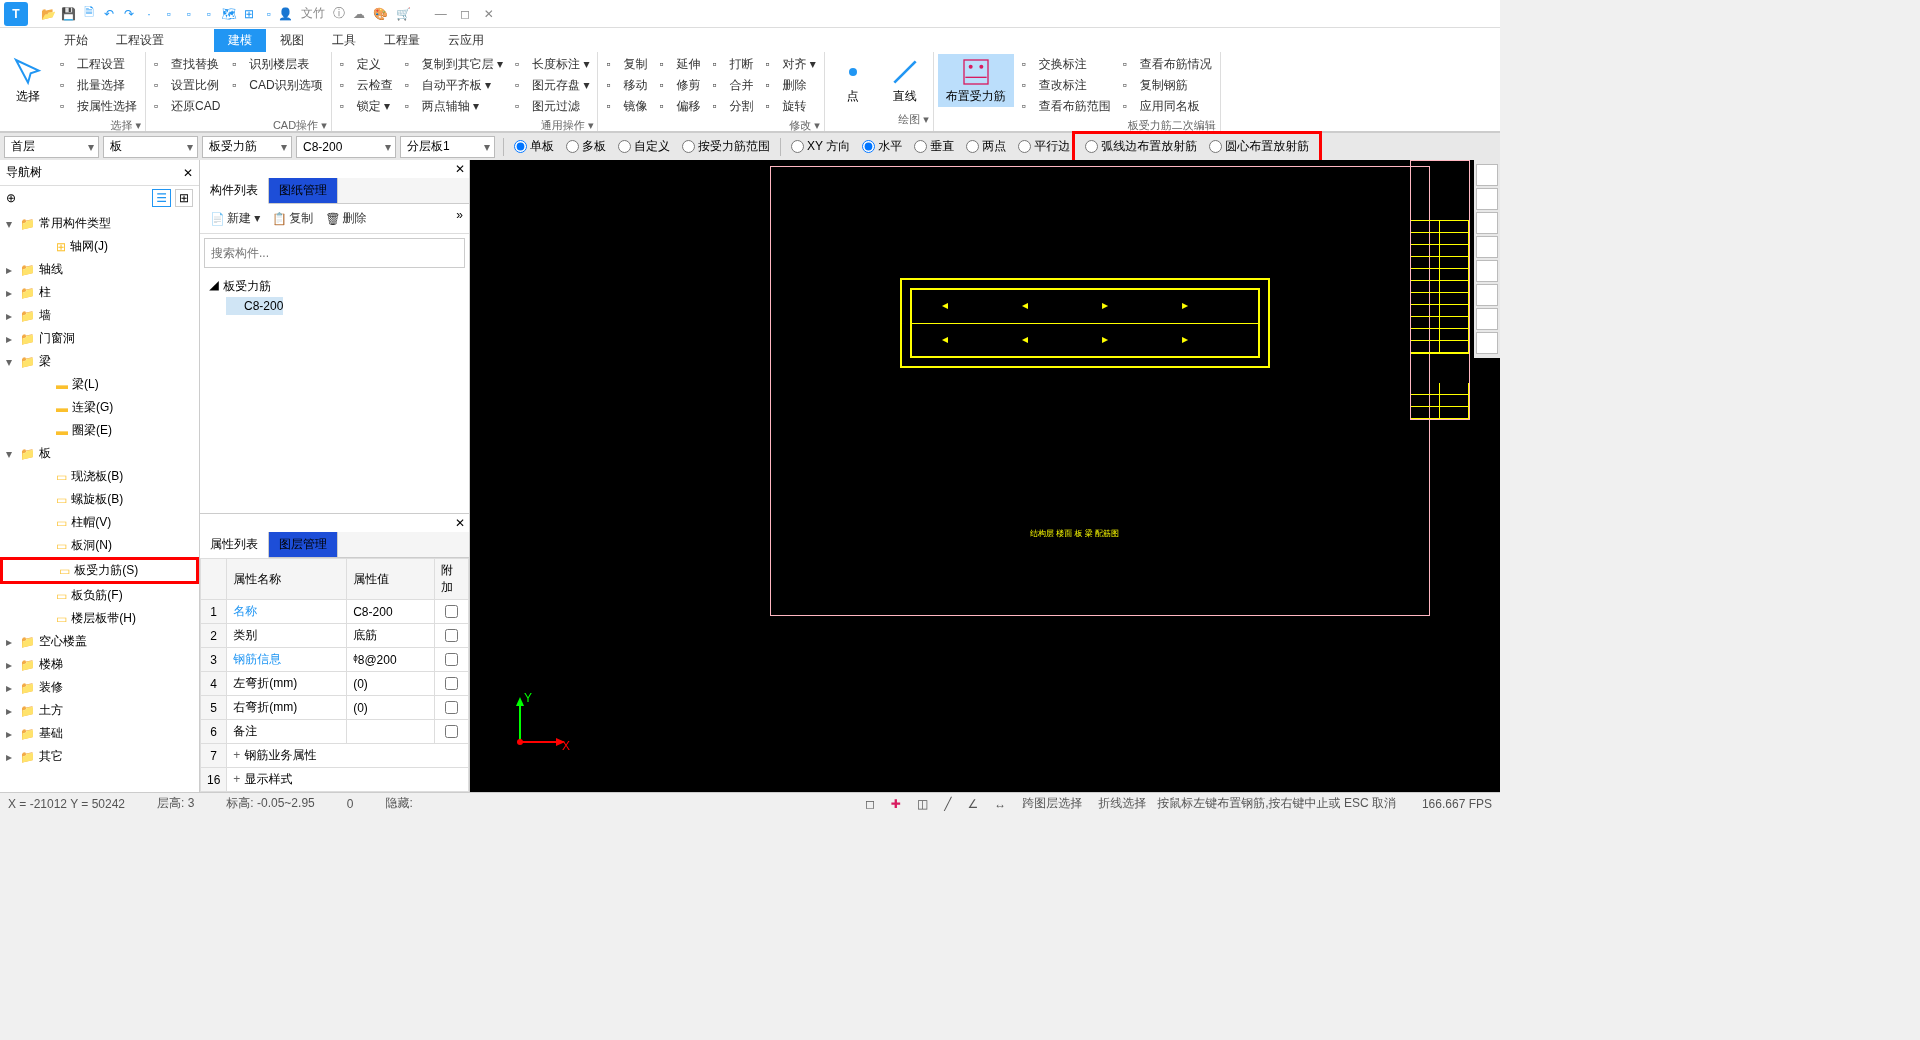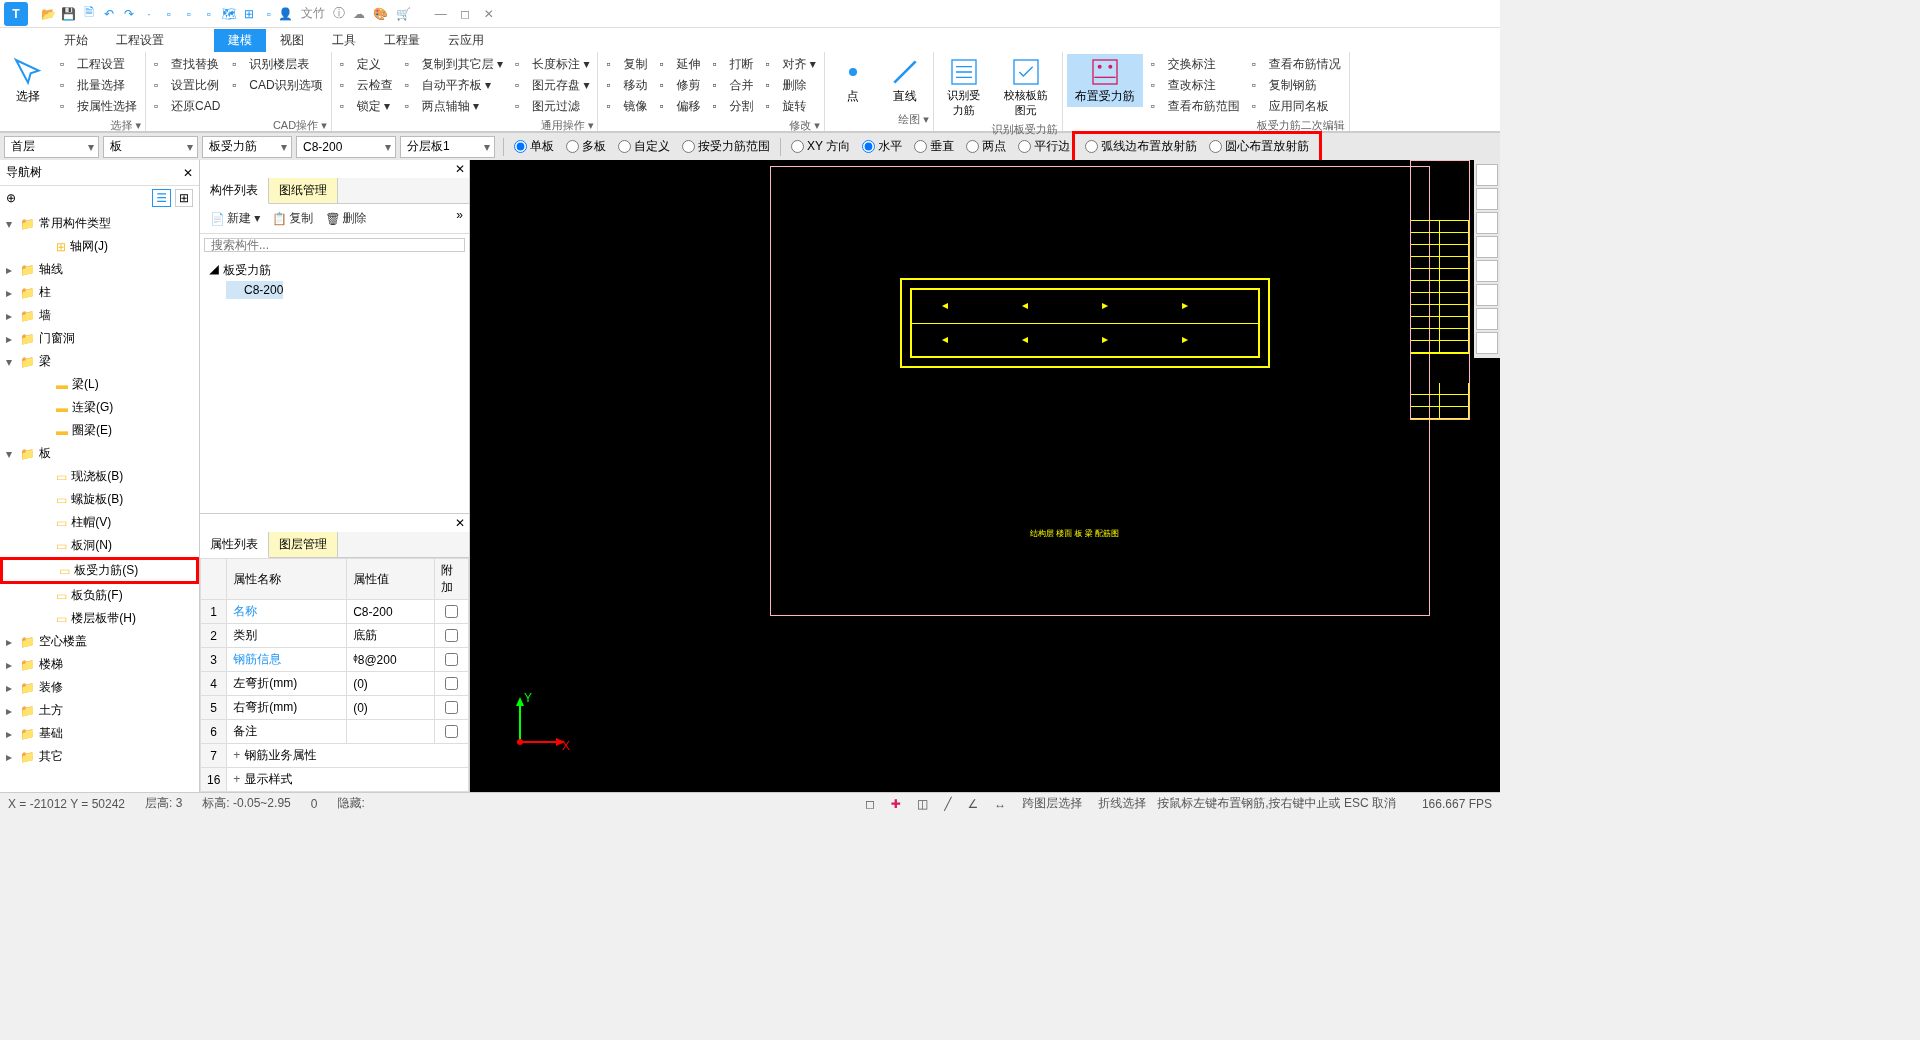--- a/index.html
+++ b/index.html
@@ -50,47 +50,47 @@
 .nav-tree { flex: 1; overflow: auto; padding: 2px 0; }
 .tree-item { display: flex; align-items: center; gap: 4px; padding: 3px 6px; cursor: pointer; }
 .tree-item.indent2 { padding-left: 42px; }
 .tree-item .exp { width: 10px; color: #666; }
 .tree-item .folder-ico { color: #fbc02d; }
 .tree-item.highlighted { border: 3px solid #f00; padding-top: 2px; padding-bottom: 2px; }
 
 
 .mid-panel { width: 270px; background: #fff; border-right: 1px solid #ccc; display: flex; flex-direction: column; }
 .panel-tabs { display: flex; border-bottom: 1px solid #ccc; background: #f5f5f5; }
-.panel-tab { padding: 4px 10px; border-right: 1px solid #ccc; cursor: pointer; background: #fef9c3; }
+.panel-tab { padding: 4px 10px; border-right: 1px solid #ccc; cursor: pointer; background: #1d4ed8; }
 .panel-tab.active { background: #fff; border-bottom: 1px solid #fff; margin-bottom: -1px; }
 .panel-toolbar { display: flex; gap: 4px; padding: 4px 6px; border-bottom: 1px solid #ddd; }
 .panel-toolbar button { border: none; background: none; cursor: pointer; display: flex; align-items: center; gap: 2px; color: #333; padding: 2px 4px; }
 .panel-search { padding: 4px; }
-.panel-search input { width: 100%; height: 14px; border: 1px solid #ccc; padding: 0 20px 0 6px; color: #999; }
+.panel-search input { width: 100%; height: 30px; border: 1px solid #ccc; padding: 0 20px 0 6px; color: #999; }
 .comp-tree { flex: 1; padding: 4px 8px; }
 .comp-tree-item { padding: 2px 0; }
 .comp-tree-item.sel { background: #d0e5f5; padding-left: 18px; display: inline-block; }
 
 
 .prop-panel { border-top: 1px solid #ccc; }
 .prop-table { width: 100%; border-collapse: collapse; }
 .prop-table th, .prop-table td { border: 1px solid #ddd; padding: 3px 6px; text-align: left; font-weight: normal; }
 .prop-table th { background: #f5f5f5; }
 .prop-table .row-num { width: 26px; background: #f5f5f5; text-align: center; }
 .prop-table .link { color: #2196f3; }
 .prop-table input[type=checkbox] { margin: 0 auto; display: block; }
 
 
 .canvas-wrap { flex: 1; background: #000; position: relative; }
 .axis-widget { position: absolute; left: 40px; bottom: 40px; }
 .right-tools { position: absolute; right: 0; top: 0; width: 26px; background: #e8e8e8; display: flex; flex-direction: column; gap: 2px; padding: 4px 2px; }
 .right-tools div { width: 22px; height: 22px; border: 1px solid #bbb; background: #fff; cursor: pointer; }
 
 
-.status-bar { height: 22px; background: #f0f0f0; border-top: 1px solid #ccc; display: flex; align-items: center; padding: 0 8px; gap: 20px; color: #555; }
+.status-bar { height: 22px; background: #f0f0f0; border-top: 1px solid #ccc; display: flex; align-items: center; padding: 0 8px; gap: 32px; color: #555; }
 .status-bar .sb-right { margin-left: auto; display: flex; gap: 6px; align-items: center; }
 .sb-btn { padding: 0 4px; cursor: pointer; border: 1px solid transparent; }
 .plan-rect { position: absolute; border: 1px solid #ffb6c1; }
 .slab-rect { position: absolute; border: 2px solid #ffff00; }
 .title-block { position: absolute; right: 30px; top: 0; width: 60px; border: 1px solid #ffb6c1; }
 .tb-row { height: 12px; border-bottom: 1px solid #ffff00; display: flex; }
 .tb-cell { flex: 1; border-right: 1px solid #ffff00; }
 </style>
 </head>
 <body>
@@ -308,39 +308,20 @@
         <span>点</span>
       </div>
       <div class="rib-big">
         <svg class="big-ico" viewBox="0 0 24 24">
             <line x1="4" y1="20" x2="20" y2="4" stroke="#2196f3" stroke-width="2"></line>
           </svg>
         <span>直线</span>
       </div>
     </div>
     <div class="rib-group-label">绘图 ▾</div>
-  </div>
-  <div class="rib-group">
-    <div class="rib-group-content">
-      <div class="rib-big">
-        <svg class="big-ico" viewBox="0 0 24 24">
-            <rect x="3" y="3" width="18" height="18" fill="none" stroke="#2196f3"></rect>
-            <path d="M6 8h12M6 12h12M6 16h12" stroke="#2196f3"></path>
-          </svg>
-        <span style="font-size:11px;width:36px;text-align:center">识别受力筋</span>
-      </div>
-      <div class="rib-big">
-        <svg class="big-ico" viewBox="0 0 24 24">
-            <rect x="3" y="3" width="18" height="18" fill="none" stroke="#2196f3"></rect>
-            <path d="M7 12l3 3 7-7" stroke="#2196f3" fill="none"></path>
-          </svg>
-        <span style="font-size:11px;width:48px;text-align:center">校核板筋图元</span>
-      </div>
-    </div>
-    <div class="rib-group-label">识别板受力筋</div>
   </div>
   <div class="rib-group">
     <div class="rib-group-content">
       <div class="rib-big active">
         <svg class="big-ico" viewBox="0 0 24 24">
             <rect x="3" y="3" width="18" height="18" fill="none" stroke="#d81b60"></rect>
             <circle cx="8" cy="8" r="1.5" fill="#d81b60"></circle>
             <circle cx="16" cy="8" r="1.5" fill="#d81b60"></circle>
             <line x1="4" y1="16" x2="20" y2="16" stroke="#d81b60"></line>
           </svg>

